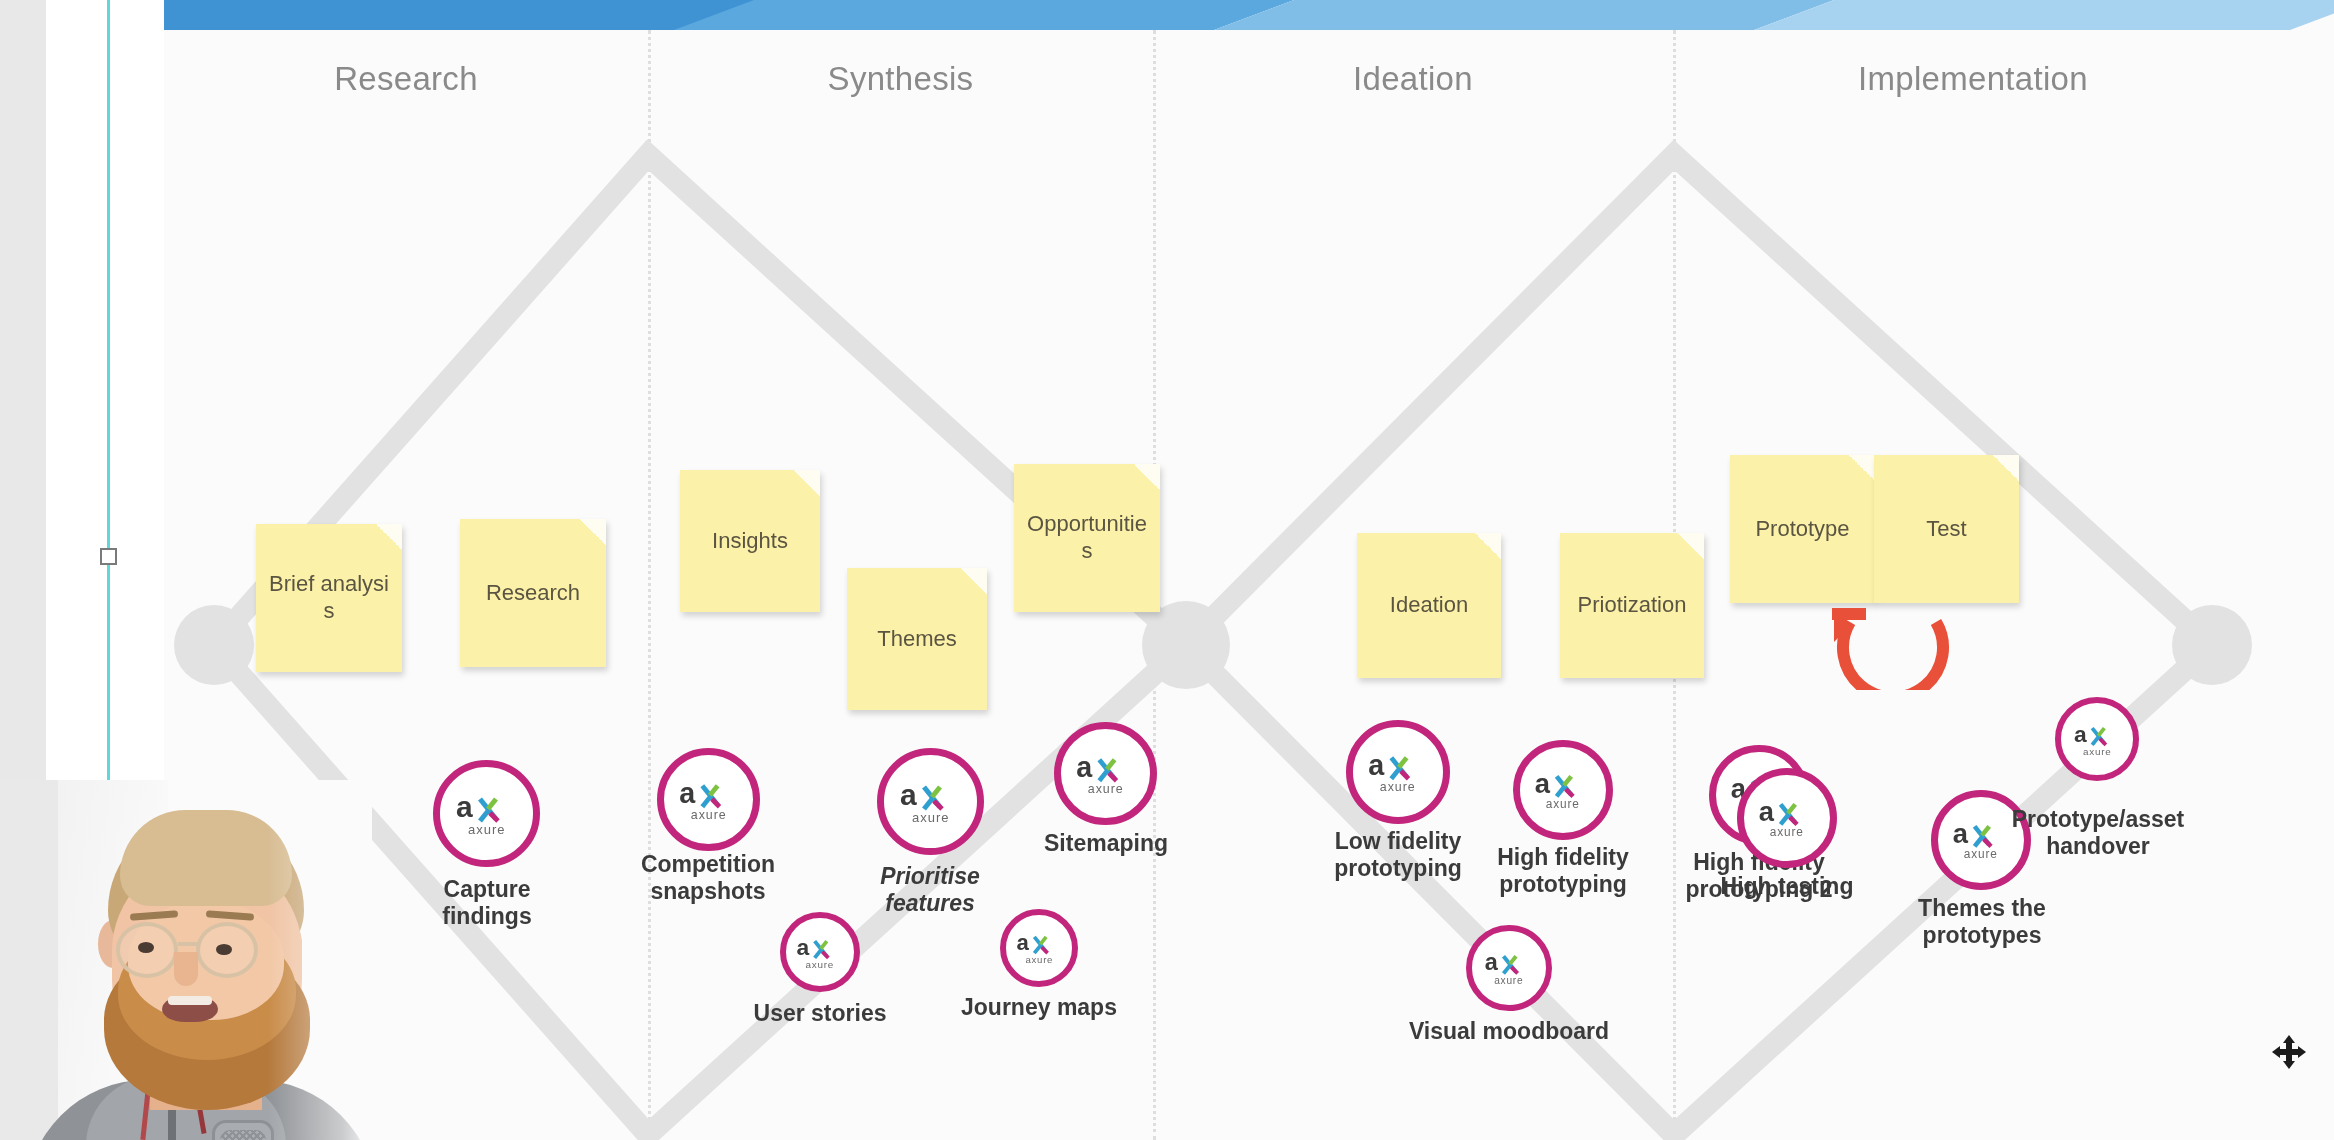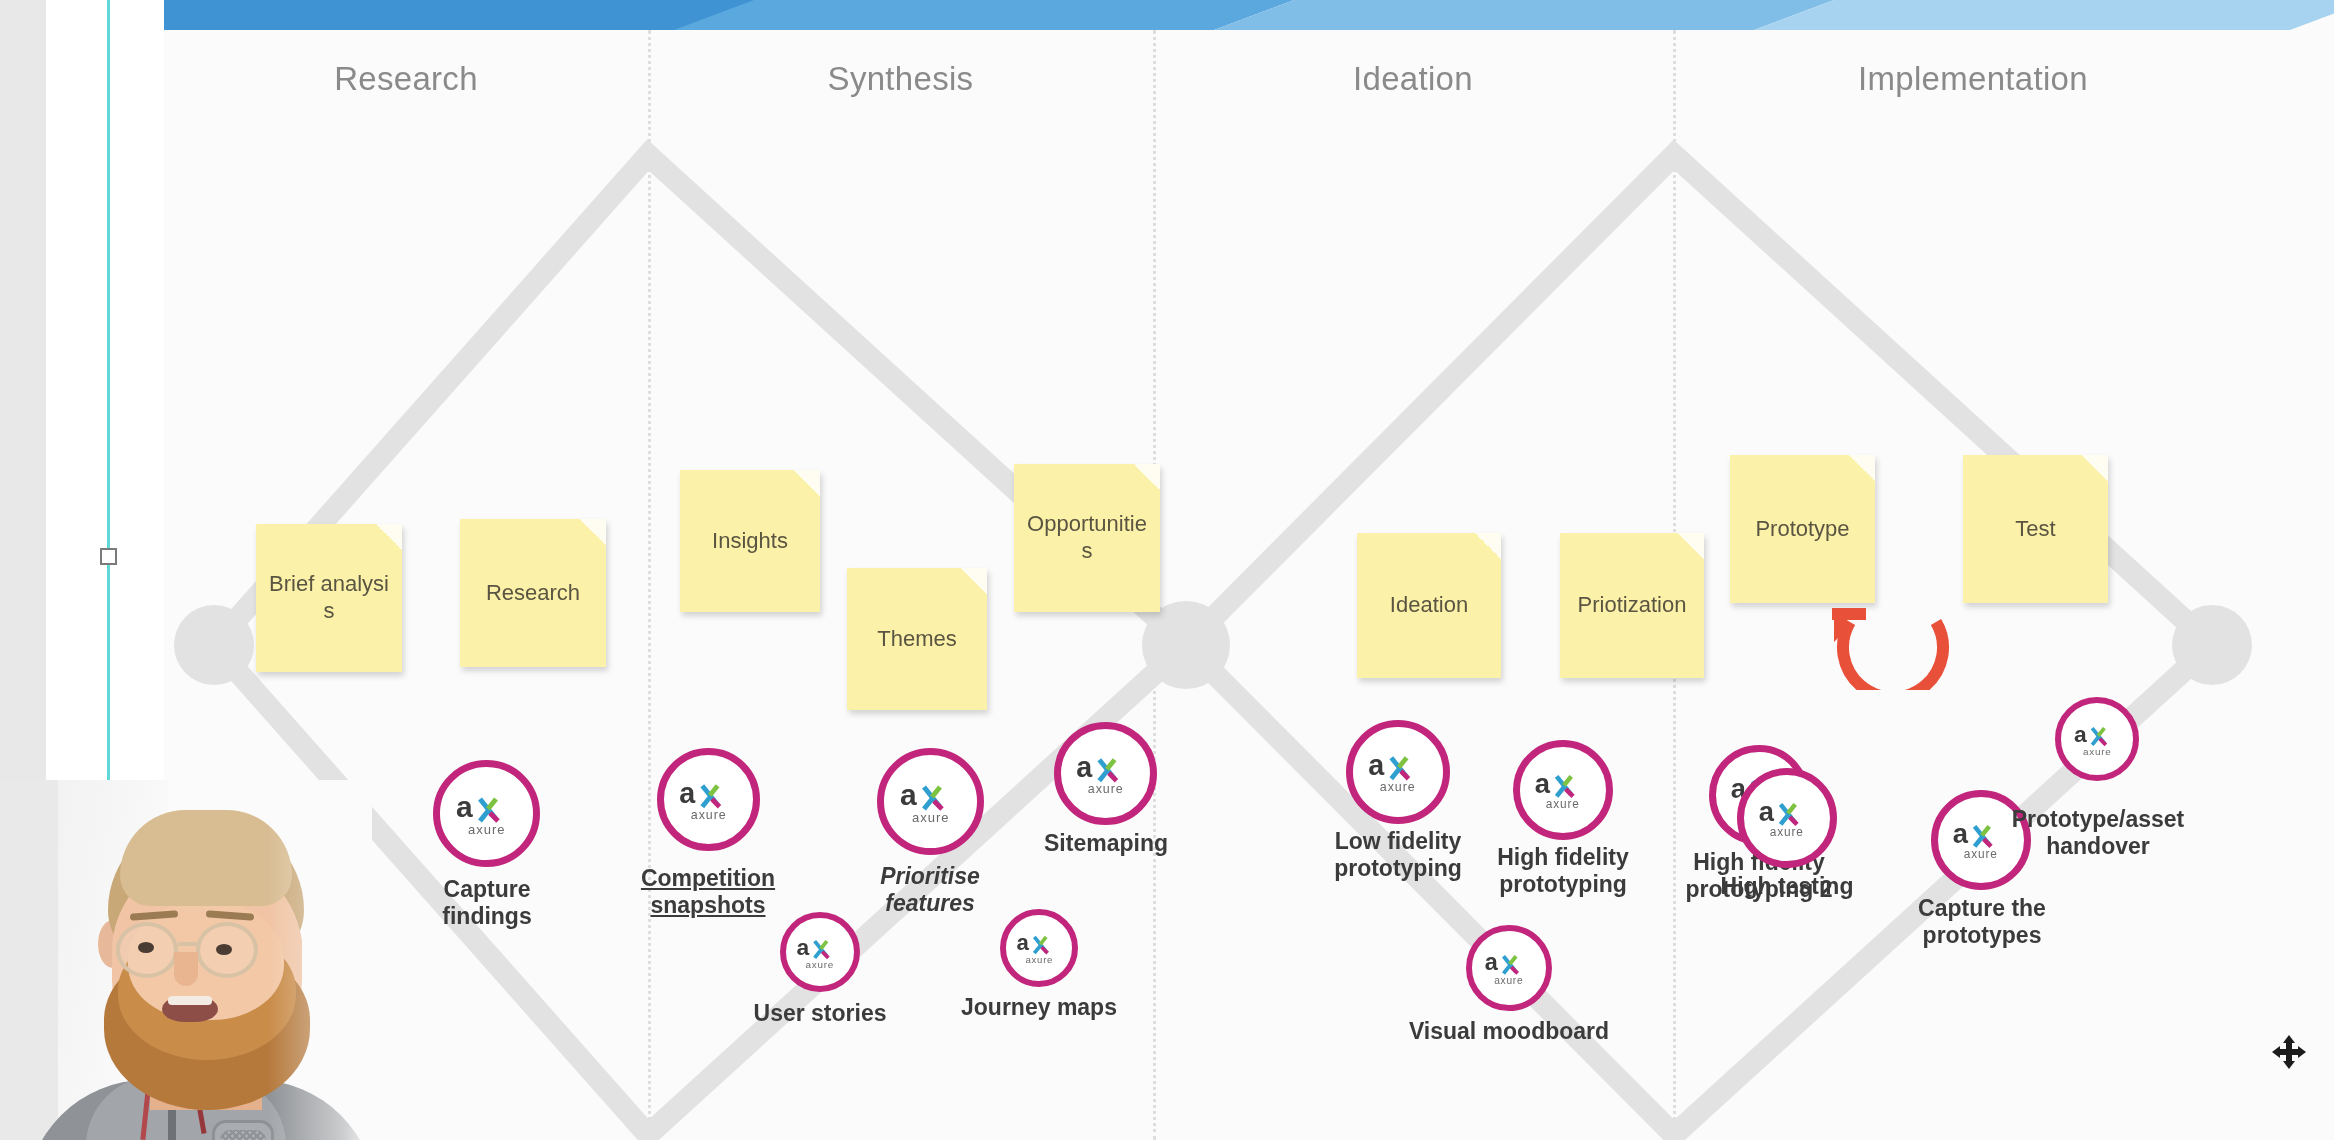--- a/index.html
+++ b/index.html
@@ -251,21 +251,21 @@
       <div class="chip-ring" style="width:103px;height:103px;border-width:7px;">
         <svg width="60" height="44" viewBox="0 0 62 46">
           <text x="0" y="26" font-family="Liberation Sans, sans-serif" font-size="30" font-weight="bold" fill="#3b3b3b">a</text>
           <path d="M24 8 L40 28" stroke="#2f9fd0" stroke-width="5" fill="none"></path>
           <path d="M40 8 L32 18" stroke="#7ec242" stroke-width="5" fill="none"></path>
           <path d="M32 20 L24 30" stroke="#2f9fd0" stroke-width="5" fill="none"></path>
           <path d="M34 22 L42 30" stroke="#c2267c" stroke-width="5" fill="none"></path>
           <text x="12" y="43" font-family="Liberation Sans, sans-serif" font-size="13" fill="#6a6a6a" letter-spacing="1">axure</text>
         </svg>
       </div>
-      <div class="chip-label" style="left:-43px; top:117px; width:188px;text-decoration:underline;">Competition snapshots</div>
+      <div class="chip-label" style="left:-43px; top:103px; width:188px;">Competition snapshots</div>
     </div>
 
     <div class="note" style="left:516px; top:470px; width:140px; height:142px;">
       <span class="ntext">Insights</span>
     </div>
     <div class="note" style="left:683px; top:568px; width:140px; height:142px;">
       <span class="ntext">Themes</span>
     </div>
     <div class="note" style="left:850px; top:464px; width:146px; height:148px;">
       <span class="ntext">Opportunities</span>
@@ -386,21 +386,21 @@
           <path d="M34 22 L42 30" stroke="#c2267c" stroke-width="5" fill="none"></path>
           <text x="12" y="43" font-family="Liberation Sans, sans-serif" font-size="13" fill="#6a6a6a" letter-spacing="1">axure</text>
         </svg>
       </div>
       <div class="chip-label" style="left:-36px; top:104px; width:172px;">High fidelity prototyping 2</div>
     </div>
 
     <div class="note" style="left:1566px; top:455px; width:145px; height:148px;">
       <span class="ntext">Prototype</span>
     </div>
-    <div class="note" style="left:1799px; top:455px; width:145px; height:148px;">
+    <div class="note" style="left:1710px; top:455px; width:145px; height:148px;">
       <span class="ntext">Test</span>
     </div>
 
     <svg class="loop" style="left:1650px; top:530px; width:150px; height:160px;" viewBox="0 0 150 160">
       <path d="M122 92 A50 50 0 1 1 36 92" stroke="#e8503a" stroke-width="12" fill="none" stroke-linecap="butt"></path>
       <path d="M36 96 L20 78 L20 112 Z" fill="#e8503a"></path>
       <rect x="18" y="78" width="34" height="12" fill="#e8503a"></rect>
     </svg>
 
     <div class="chip" style="left:1573px; top:768px;">
@@ -421,21 +421,21 @@
       <div class="chip-ring" style="width:100px;height:100px;border-width:7px;">
         <svg width="58" height="42" viewBox="0 0 62 46">
           <text x="0" y="26" font-family="Liberation Sans, sans-serif" font-size="30" font-weight="bold" fill="#3b3b3b">a</text>
           <path d="M24 8 L40 28" stroke="#2f9fd0" stroke-width="5" fill="none"></path>
           <path d="M40 8 L32 18" stroke="#7ec242" stroke-width="5" fill="none"></path>
           <path d="M32 20 L24 30" stroke="#2f9fd0" stroke-width="5" fill="none"></path>
           <path d="M34 22 L42 30" stroke="#c2267c" stroke-width="5" fill="none"></path>
           <text x="12" y="43" font-family="Liberation Sans, sans-serif" font-size="13" fill="#6a6a6a" letter-spacing="1">axure</text>
         </svg>
       </div>
-      <div class="chip-label" style="left:-24px; top:105px; width:150px;">Capture the prototypes</div>
+      <div class="chip-label" style="left:-24px; top:105px; width:150px;">Themes the prototypes</div>
     </div>
 
     <div class="chip" style="left:1891px; top:697px;">
       <div class="chip-ring" style="width:84px;height:84px;border-width:6px;">
         <svg width="49" height="35" viewBox="0 0 62 46">
           <text x="0" y="26" font-family="Liberation Sans, sans-serif" font-size="30" font-weight="bold" fill="#3b3b3b">a</text>
           <path d="M24 8 L40 28" stroke="#2f9fd0" stroke-width="5" fill="none"></path>
           <path d="M40 8 L32 18" stroke="#7ec242" stroke-width="5" fill="none"></path>
           <path d="M32 20 L24 30" stroke="#2f9fd0" stroke-width="5" fill="none"></path>
           <path d="M34 22 L42 30" stroke="#c2267c" stroke-width="5" fill="none"></path>

